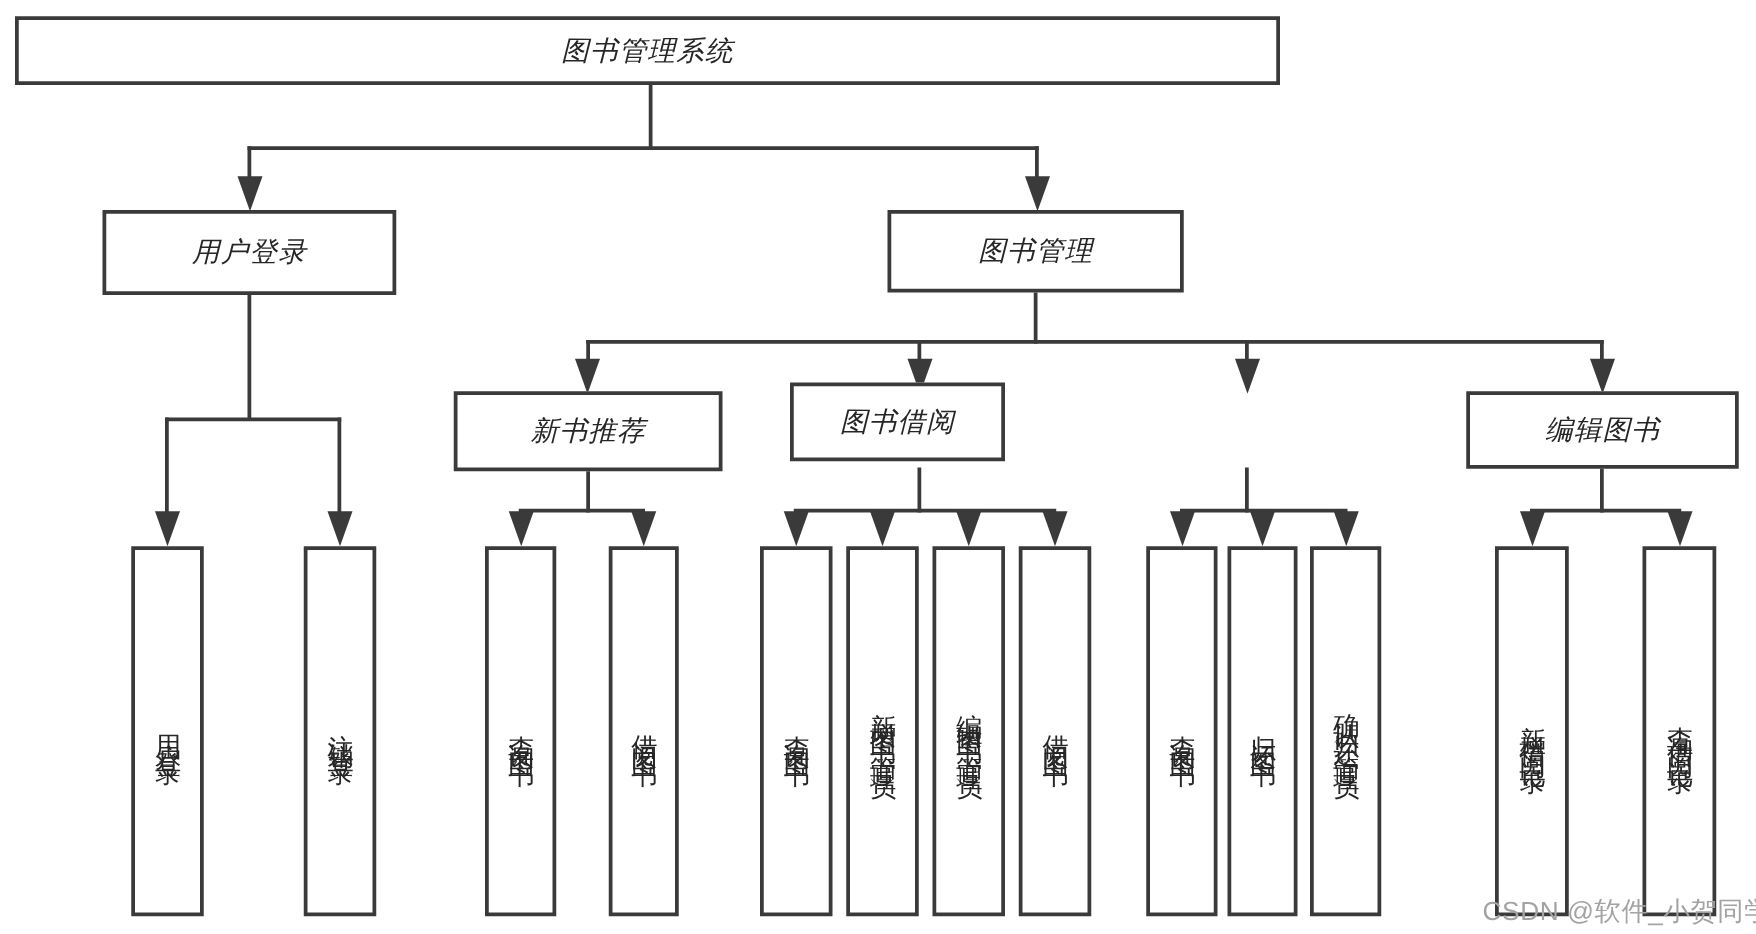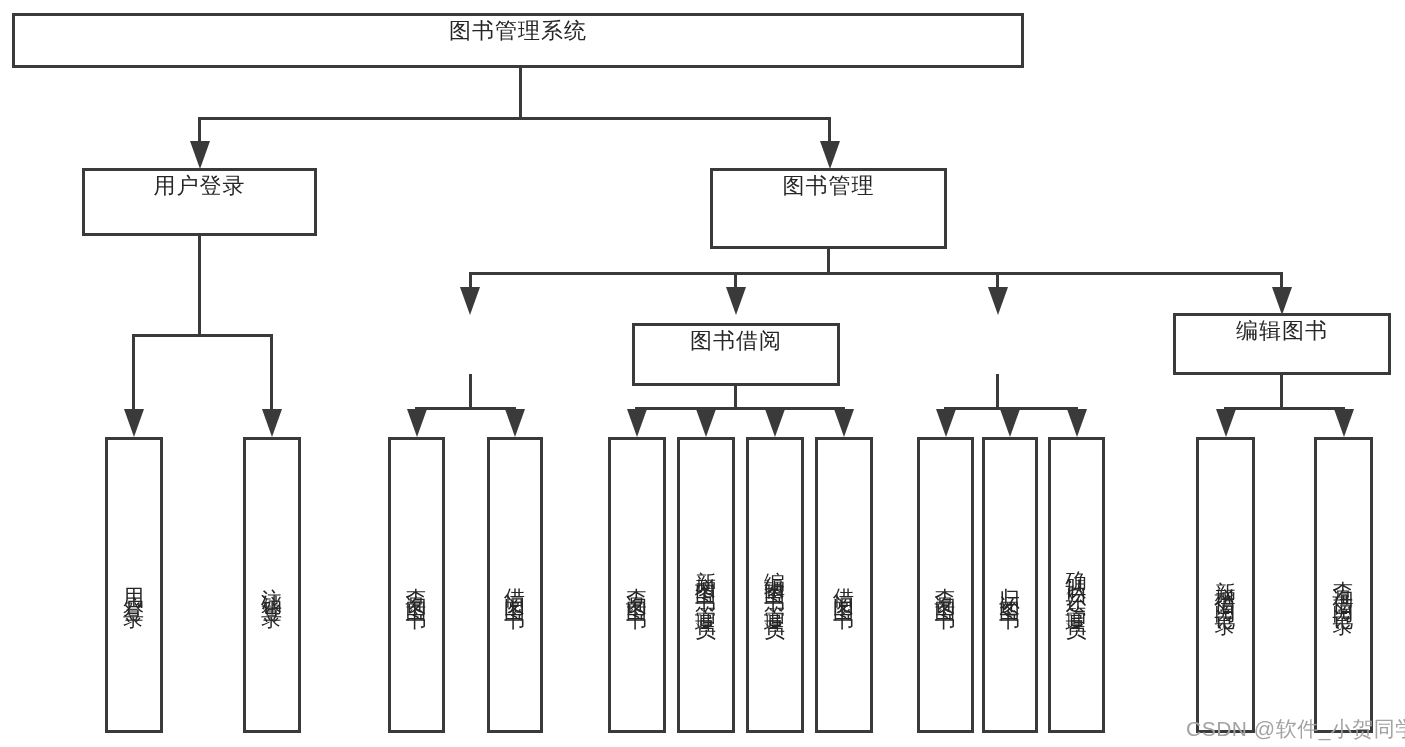--- a/index.html
+++ b/index.html
@@ -13,23 +13,24 @@
   #canvas {
     position:relative; width:1405px; height:747px;
     background:var(--background,#fff);
     font-family:"Liberation Sans","DejaVu Sans",sans-serif;
     overflow:hidden;
   }
   .hbox {
     position:absolute; box-sizing:border-box;
     background:var(--box_fill,#fff);
     border:3px solid var(--line,#3a3a3a);
-    display:flex; justify-content:center;
+    display:flex; align-items:center; justify-content:center;
     font-size:22px; color:var(--text,#262626); letter-spacing:1px;
     z-index:2;
+    font-style:italic;
   }
   .vbox {
     position:absolute; top:437px; height:296px; box-sizing:border-box;
     background:var(--box_fill,#fff);
     border:3px solid var(--line,#3a3a3a);
     display:flex; align-items:center; justify-content:center;
     z-index:2;
   }
   .vbox .vlabel {
     writing-mode:vertical-rl; text-orientation:mixed;
@@ -62,21 +63,21 @@
   <div class="vline" style="left:519px;top:66px;height:54px"></div>
   <div class="hline" style="left:198px;top:117px;width:633px"></div>
   <div class="vline" style="left:198px;top:117px;height:26px"></div>
   <div class="arrow" style="left:190px;top:141px"></div>
   <div class="vline" style="left:828px;top:117px;height:26px"></div>
   <div class="arrow" style="left:820px;top:141px"></div>
 
   <div class="hbox" style="left:82px;top:168px;width:235px;height:68px">
     <span>用户登录</span>
   </div>
-  <div class="hbox" style="left:710px;top:168px;width:237px;height:81px">
+  <div class="hbox" style="left:710px;top:168px;width:237px;height:66px">
     <span>图书管理</span>
   </div>
 
   <div class="vline" style="left:198px;top:234px;height:102px"></div>
   <div class="hline" style="left:132px;top:334px;width:141px"></div>
   <div class="vline" style="left:132px;top:334px;height:78px"></div>
   <div class="arrow" style="left:124px;top:409px"></div>
   <div class="vline" style="left:270px;top:334px;height:78px"></div>
   <div class="arrow" style="left:262px;top:409px"></div>
 
@@ -84,21 +85,24 @@
   <div class="hline" style="left:469px;top:272px;width:814px"></div>
   <div class="vline" style="left:469px;top:272px;height:18px"></div>
   <div class="arrow" style="left:460px;top:287px"></div>
   <div class="vline" style="left:734px;top:272px;height:18px"></div>
   <div class="arrow" style="left:726px;top:287px"></div>
   <div class="vline" style="left:996px;top:272px;height:18px"></div>
   <div class="arrow" style="left:988px;top:287px"></div>
   <div class="vline" style="left:1280px;top:272px;height:18px"></div>
   <div class="arrow" style="left:1272px;top:287px"></div>
 
-  <div class="hbox" style="left:632px;top:323px;width:208px;height:63px">
+  <div class="hbox" style="left:363px;top:313px;width:215px;height:64px">
+    <span>新书推荐</span>
+  </div>
+  <div class="hbox" style="left:632px;top:306px;width:172px;height:63px">
     <span>图书借阅</span>
   </div>
   <div class="hbox" style="left:1173px;top:313px;width:218px;height:62px">
     <span>编辑图书</span>
   </div>
 
   <div class="vline" style="left:469px;top:374px;height:36px"></div>
   <div class="vline" style="left:734px;top:374px;height:36px"></div>
   <div class="vline" style="left:996px;top:374px;height:36px"></div>
   <div class="vline" style="left:1280px;top:374px;height:36px"></div>

